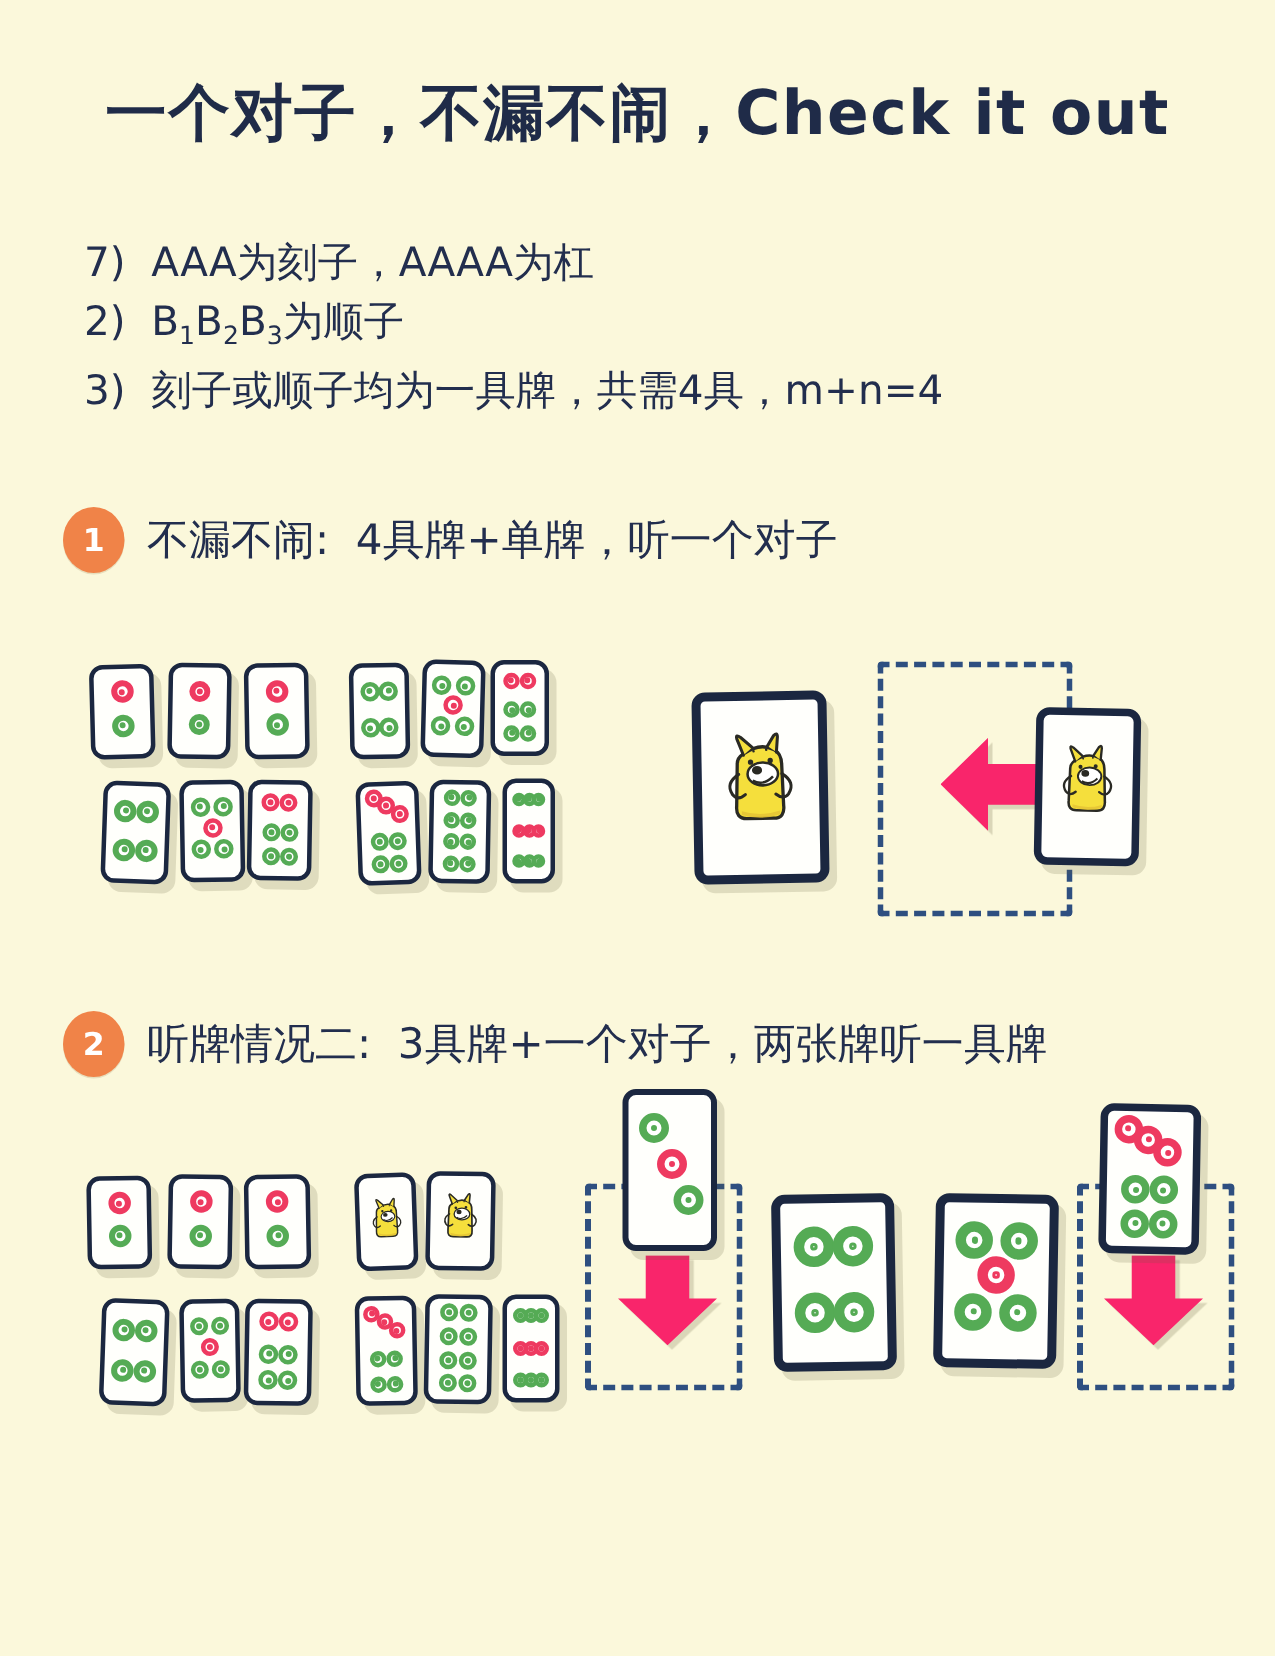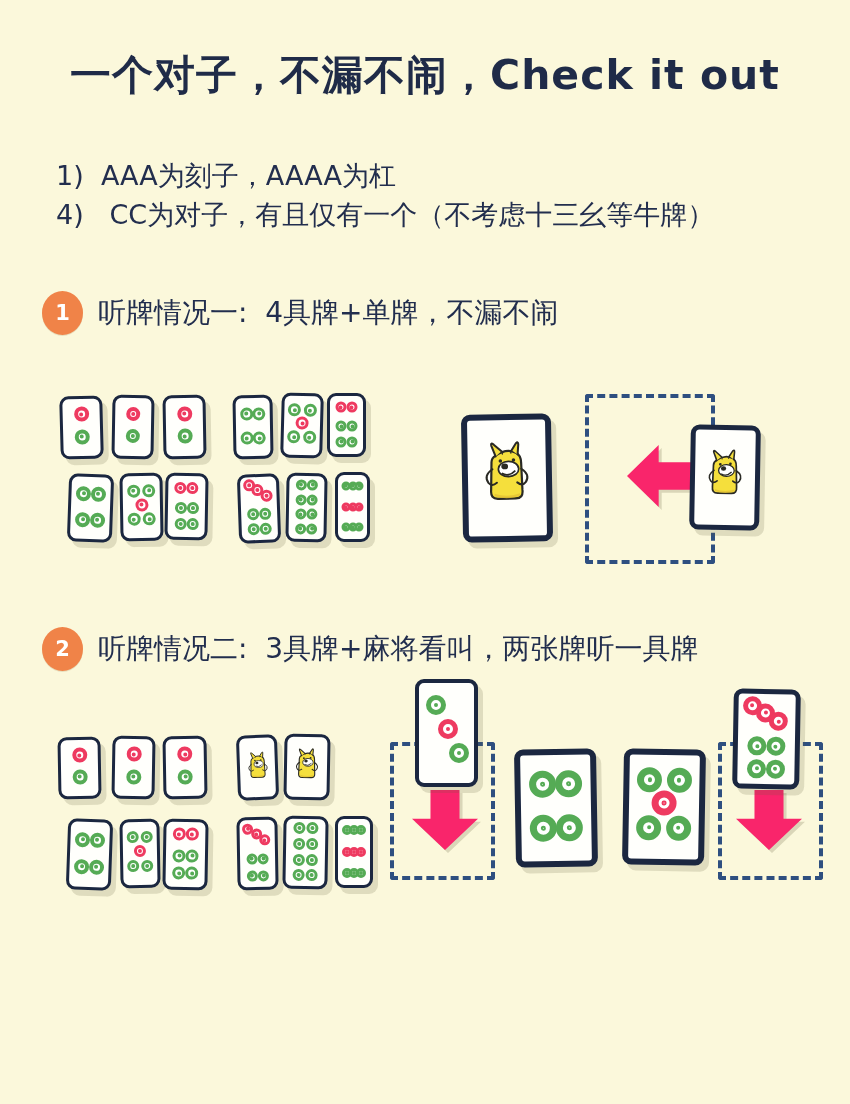--- a/index.html
+++ b/index.html
@@ -49,28 +49,29 @@
   .arrow-down .arrow-inner{clip-path:polygon(28% 0%,72% 0%,72% 48%,100% 48%,50% 100%,0% 48%,28% 48%);}
   .tile svg{position:absolute;left:50%;top:52%;transform:translate(-50%,-50%);width:76%;height:80%;}
 </style>
 </head>
 <body>
 
 <h1 class="page-title">一个对子，不漏不闹，Check it out</h1>
 
 <div class="intro">
   <ul class="rule-list">
-    <li class="keep-sp">1)  AAA为刻子，AAAA为杠</li>
-    <li class="keep-sp">4)   CC为对子，有且仅有一个（不考虑十三幺等牛牌）</li>
+    <li class="keep-sp">7)  AAA为刻子，AAAA为杠</li>
+    <li class="keep-sp">2)  B<sub>1</sub>B<sub>2</sub>B<sub>3</sub>为顺子</li>
+    <li class="keep-sp">3)  刻子或顺子均为一具牌，共需4具，m+n=4</li>
   </ul>
 </div>
 
 <div class="section-header" style="margin-top:56px;">
   <div class="badge">1</div>
-  <div class="section-heading keep-sp">听牌情况一:  4具牌+单牌，不漏不闹</div>
+  <div class="section-heading keep-sp">不漏不闹:  4具牌+单牌，听一个对子</div>
 </div>
 <div class="canvas" id="canvas-s1">
     <div class="slot-box" style="left: 585px; top: 28px; width: 130px; height: 170px; border-color: rgb(46, 79, 128);"></div>
     <div class="arrow arrow-left" style="left: 627px; top: 79px; width: 66px; height: 62px;">
       <div class="arrow-inner" style="background: rgb(249, 37, 107);"></div>
     </div>
     <div class="tile" style="left: 60px; top: 30px; width: 43px; height: 63px; transform: rotate(-1.5deg); border-width: 3px; border-color: rgb(27, 39, 64);">
       <span class="dot" style="left: 50%; top: 27%; width: 15px; height: 15px; border: 4px solid rgb(238, 58, 96);">
         <span class="dot-core" style="border-color: rgb(238, 58, 96);"></span>
       </span>
@@ -305,21 +306,21 @@
     <circle cx="27.5" cy="23.5" r="2.1" fill="#2A2A24"></circle>
     <circle cx="43" cy="22.5" r="2.1" fill="#2A2A24"></circle>
     <circle cx="30" cy="15" r="1" fill="#2A2A24"></circle>
     <circle cx="40" cy="14" r="1" fill="#2A2A24"></circle>
   </svg>
     </div>
   </div>
 
 <div class="section-header" style="margin-top:28px;">
   <div class="badge">2</div>
-  <div class="section-heading keep-sp">听牌情况二:  3具牌+麻将看叫，两张牌听一具牌</div>
+  <div class="section-heading keep-sp">听牌情况二:  3具牌+一个对子，两张牌听一具牌</div>
 </div>
 <div class="canvas" id="canvas-s2">
     <div class="slot-box" style="left: 390px; top: 70px; width: 105px; height: 138px; border-color: rgb(46, 79, 128);"></div>
     <div class="arrow arrow-down" style="left: 412px; top: 118px; width: 66px; height: 60px;">
       <div class="arrow-inner" style="background: rgb(249, 37, 107);"></div>
     </div>
     <div class="slot-box" style="left: 718px; top: 70px; width: 105px; height: 138px; border-color: rgb(46, 79, 128);"></div>
     <div class="arrow arrow-down" style="left: 736px; top: 118px; width: 66px; height: 60px;">
       <div class="arrow-inner" style="background: rgb(249, 37, 107);"></div>
     </div>

